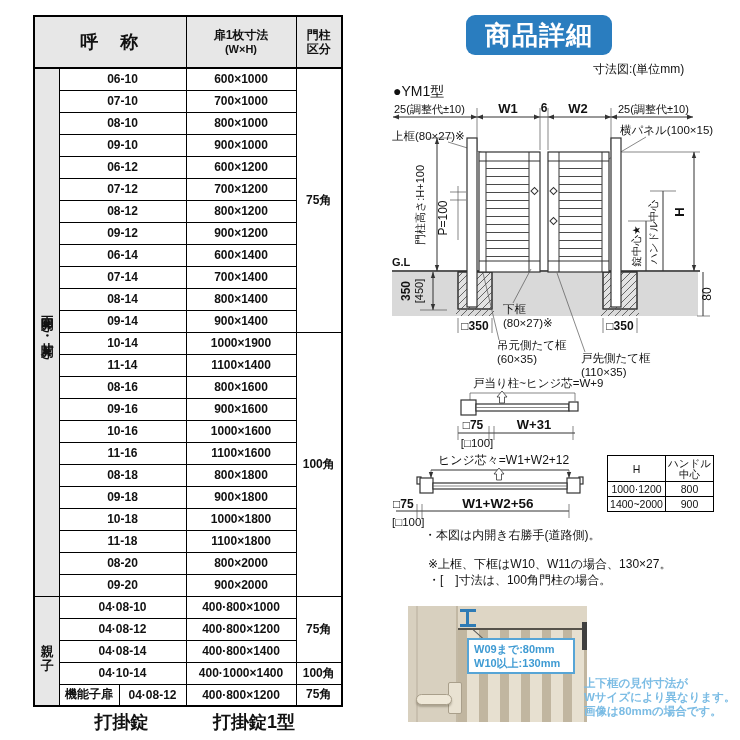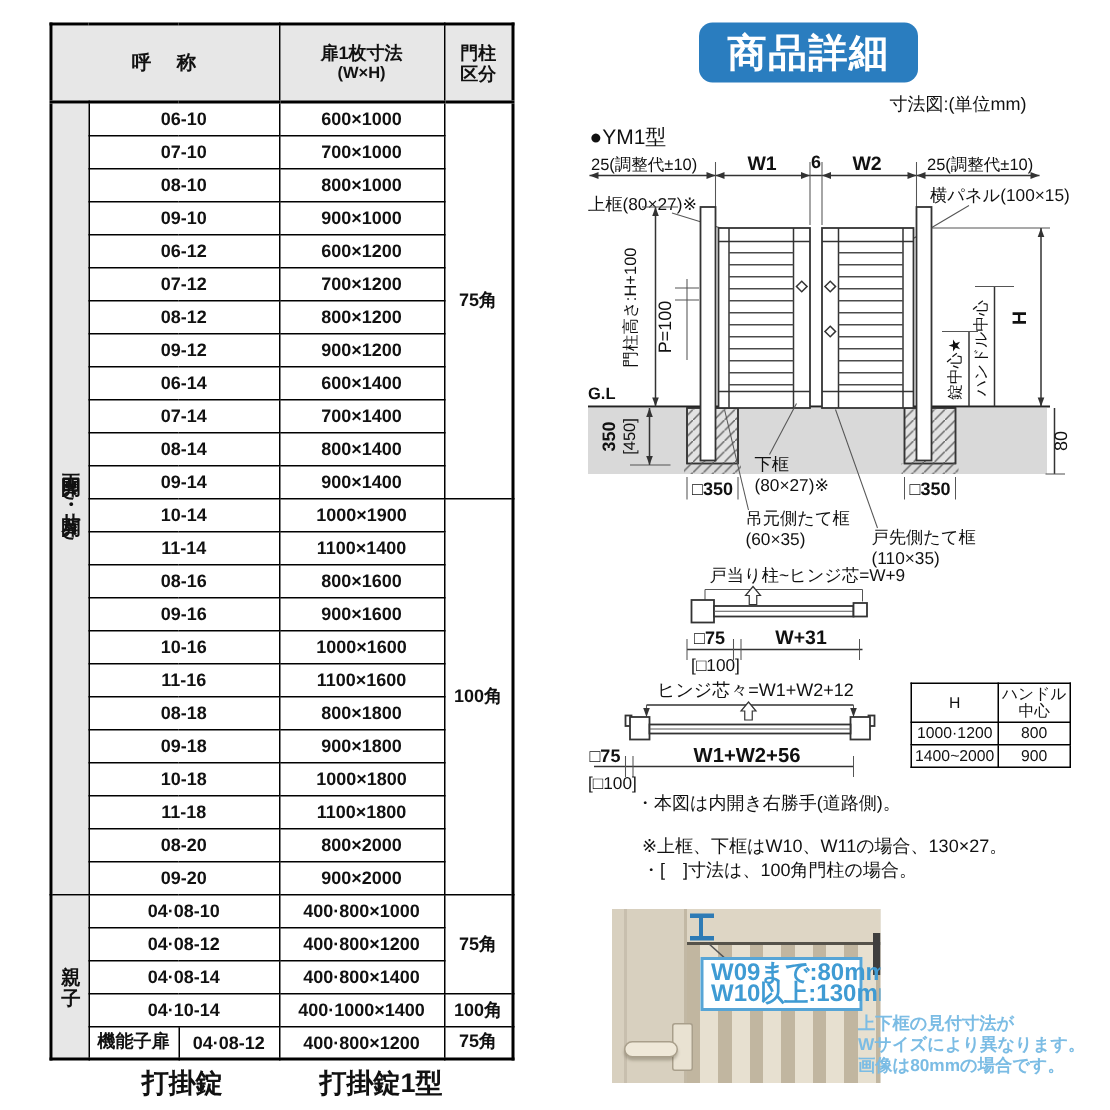--- a/index.html
+++ b/index.html
@@ -3,21 +3,21 @@
 <meta charset="utf-8">
 <style>
   * { margin:0; padding:0; box-sizing:border-box; }
   html,body { width:740px; height:740px; background:#fff; font-family:"Liberation Sans","DejaVu Sans",sans-serif; color:#111; }
   #page { position:relative; width:740px; height:740px; overflow:hidden; background:#fff; }
 
   
   #spec-table { position:absolute; left:33px; top:15px; border-collapse:collapse; table-layout:fixed; width:308px; border:2px solid #000; }
   #spec-table td { border:1px solid #000; text-align:center; vertical-align:middle; font-size:12px; font-weight:700; height:22px; padding:0; overflow:hidden; white-space:nowrap; }
   #spec-table thead td { background:#e7e7e7; border-bottom:2px solid #000; height:52px; }
-  #spec-table thead .hd-main { font-size:13px; letter-spacing:2px;font-family:Liberation Mono, monospace; }
+  #spec-table thead .hd-main { font-size:18px; letter-spacing:2px;font-family:Liberation Mono, monospace; }
   #spec-table thead .two-line span { display:block; line-height:14px; }
   #spec-table thead .two-line .small { font-size:11px; }
   .group-cell { background:#e7e7e7; }
   .vert { writing-mode:vertical-rl; text-orientation:upright; font-size:13px; font-weight:700; letter-spacing:3px; }
   .name-sub { font-size:11px; }
   tr.group-start td { border-top:2px solid #000; }
   .tbl-footer { position:absolute; top:710px; font-size:18px; font-weight:700; text-align:center; }
 
   
   #badge { position:absolute; left:466px; top:15px; width:146px; height:40px; background:#2a7dbf; border-radius:9px; color:#fff; font-size:26px; font-weight:700; text-align:center; line-height:40px; letter-spacing:1px; }
@@ -49,22 +49,22 @@
   #photo { position:absolute; left:408px; top:606px; width:179px; height:116px; background:#d3cab8; overflow:hidden; }
   .ph-bars { position:absolute; left:50px; top:24px; right:0; bottom:0; background:repeating-linear-gradient(90deg,#c1b6a0 0px,#c1b6a0 9px,#e7e0d0 9px,#e7e0d0 21px); }
   .ph-rail { position:absolute; left:50px; top:0; right:0; height:24px; background:#ded6c5; border-bottom:2px solid #55524a; }
   .ph-stile { position:absolute; left:0; top:0; width:50px; height:100%; background:#d8d0bf; border-right:2px solid #c2b8a4; }
   .ph-stile-line { position:absolute; left:8px; top:0; width:2px; height:100%; background:#c8bfae; }
   .ph-rosette { position:absolute; left:40px; top:76px; width:14px; height:32px; background:#e9e2d2; border:1px solid #a99f8b; border-radius:2px; }
   .ph-lever { position:absolute; left:8px; top:88px; width:36px; height:11px; background:#efe8d8; border:1px solid #a99f8b; border-radius:6px; box-shadow:0 2px 2px rgba(90,80,60,.35); }
   .ph-latch { position:absolute; right:0; top:16px; width:5px; height:28px; background:#3f3f3f; }
   .ph-ibeam { position:absolute; left:52px; top:3px; width:16px; height:18px; border-top:3px solid #2e7bb5; border-bottom:3px solid #2e7bb5; background:linear-gradient(90deg,transparent 6px,#2e7bb5 6px,#2e7bb5 9px,transparent 9px); }
   .ph-leader { position:absolute; left:64px; top:22px; width:18px; height:1px; background:#555; transform:rotate(42deg); transform-origin:left top; }
-  .ph-callout { position:absolute; left:59px; top:32px; width:108px; background:#fff; border:2px solid #57a5d6; padding:2px 5px; font-size:16px; font-weight:700; color:#3f9bd3; line-height:14px; white-space:nowrap; }
-  #photo-caption { position:absolute; left:572px; top:676px; width:166px; font-size:11.5px; font-weight:700; color:#7bbce4; line-height:14px; }
+  .ph-callout { position:absolute; left:59px; top:32px; width:108px; background:#fff; border:2px solid #57a5d6; padding:2px 5px; font-size:11px; font-weight:700; color:#3f9bd3; line-height:14px; white-space:nowrap; }
+  #photo-caption { position:absolute; left:572px; top:676px; width:166px; font-size:11.5px; font-weight:700; color:#7bbce4; line-height:14px;padding-left:12px; }
 </style>
 </head>
 <body>
 
 <div id="page">
 
   <table id="spec-table">
     <colgroup>
         <col style="width:25px">
         <col style="width:60px">

